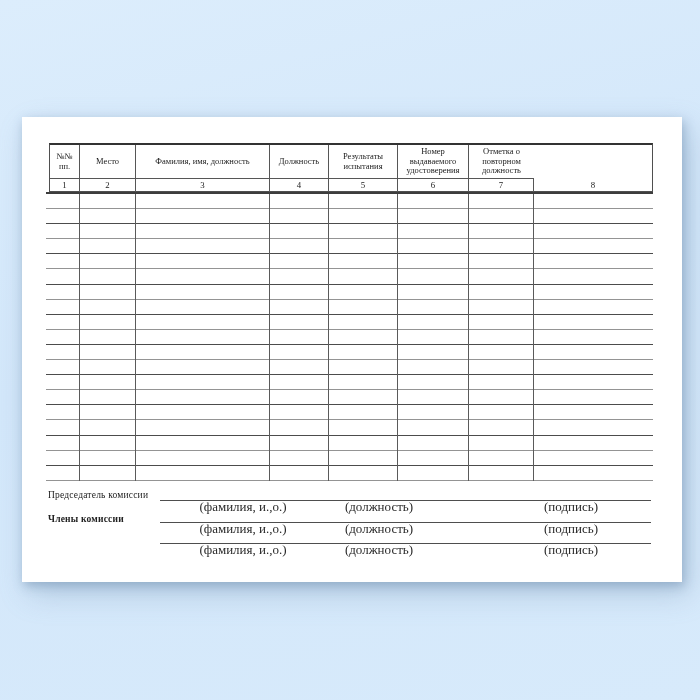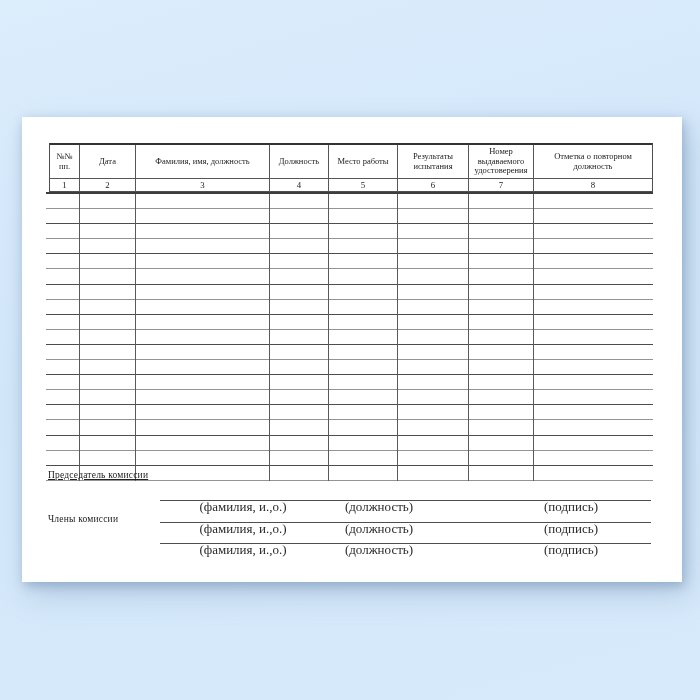--- a/index.html
+++ b/index.html
@@ -48,44 +48,43 @@
   .trow{height:15.1px;box-sizing:border-box;border-bottom:1px solid #4c4c4c;}
   .trow:nth-child(odd){border-bottom-color:#949494;}
   .vline{
     position:absolute;top:0;width:1px;height:287px;background:#5a5a5a;
   }
   
   .sig-label{
     position:absolute;left:26px;
     font-size:9.5px;line-height:11px;letter-spacing:.2px;color:#222;
   }
-  .sig-label.chairman{top:353px;text-decoration:underline;}
-  .sig-label.members{top:397px;}
+  .sig-label.chairman{top:373px;}
+  .sig-label.members{top:397px;font-weight:bold;}
   .sig-row{
     position:absolute;left:138px;width:491px;height:12px;
     border-top:1px solid #4e4e4e;
   }
   .sig-sub{
     position:absolute;top:0.5px;transform:translateX(-50%);
     font-size:13px;line-height:9px;color:#2a2a2a;white-space:nowrap;
   }
 </style>
 </head>
 <body>
 
 <div class="sheet">
 
   <div class="theader">
     <div class="hdr-row" id="hdr-row">
         <div class="th">№№
 пп.</div>
-        <div class="th">Дата</div>
+        <div class="th">Место</div>
         <div class="th">Фамилия, имя, должность</div>
         <div class="th">Должность</div>
-        <div class="th">Место работы</div>
         <div class="th">Результаты
 испытания</div>
         <div class="th">Номер
 выдаваемого
 удостоверения</div>
         <div class="th">Отметка о повторном
 должность</div>
       </div>
     <div class="num-row" id="num-row">
         <div class="tn">1</div>

